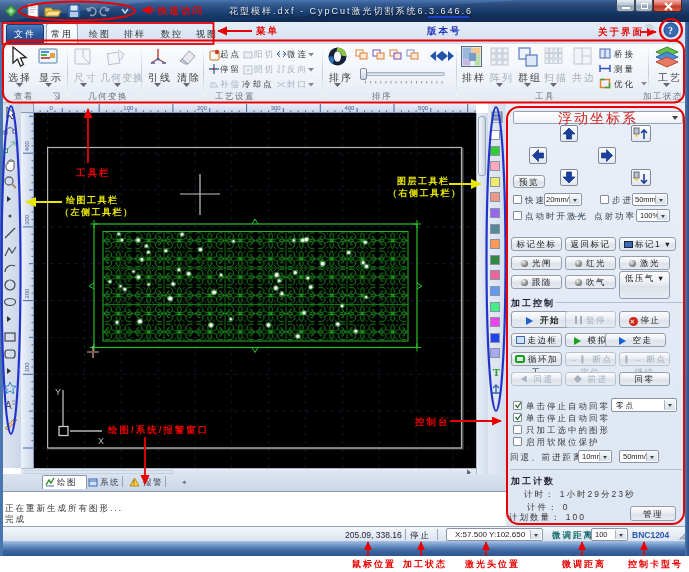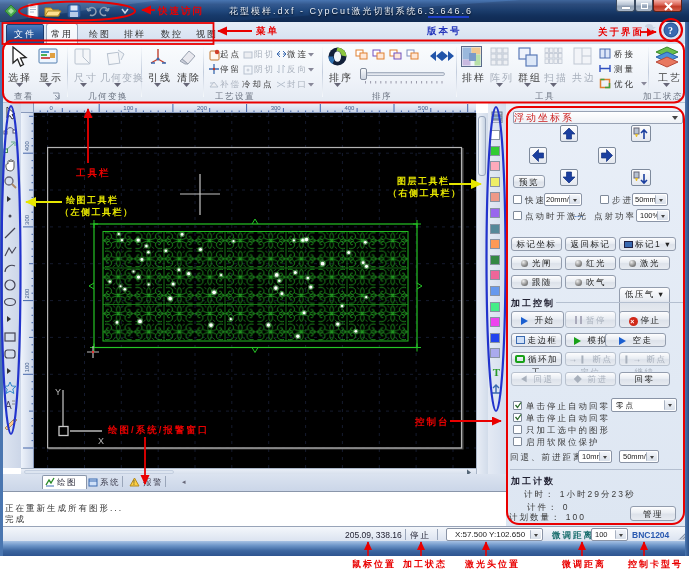--- a/index.html
+++ b/index.html
@@ -690,21 +690,21 @@
     <div class="abs" style="left:490px;top:301.6px;width:10px;height:10px;background:#44ee88;border:1px solid #8a94a4"></div>
     <div class="abs" style="left:490px;top:317.20000000000005px;width:10px;height:10px;background:#ee44ee;border:1px solid #8a94a4"></div>
     <div class="abs" style="left:490px;top:332.80000000000007px;width:10px;height:10px;background:#2244ee;border:1px solid #8a94a4"></div>
     <div class="abs" style="left:490px;top:348.4000000000001px;width:10px;height:10px;background:#aaaaee;border:1px solid #8a94a4"></div>
     <div class="abs" style="left:491px;top:366px;width:11px;height:12px;color:#2a9a2a;font-weight:bold;font-size:11px;text-align:center;font-family:Liberation Serif">T</div>
     <svg class="abs" style="left:490px;top:384px" width="12" height="13">
       <path d="M6,1 V9 M1,9 H11 M3,4 L6,1 L9,4" stroke="#3a6ab0" stroke-width="1.4" fill="none"></path>
     </svg>
 <div class="abs" style="left:506px;top:103px;width:180px;height:423px;background:linear-gradient(180deg,#e9eff8,#dde6f2)">
       <div class="abs" style="left:7px;top:8px;width:170px;height:13px;background:linear-gradient(180deg,#fff,#eef1f6);border:1px solid #98a2b4;border-radius:2px">
-        <div style="text-align:left;font-size:10px;color:#cc2222;letter-spacing:2px;line-height:12px">浮动坐标系</div>
+        <div style="text-align:center;font-size:14px;color:#cc2222;letter-spacing:2px;line-height:12px">浮动坐标系</div>
         <div class="abs" style="right:4px;top:4px;border:3px solid transparent;border-top:4px solid #444"></div>
       </div>
       <div class="abs" style="left:54px;top:22px;width:18px;height:17px;background:linear-gradient(180deg,#fdfdfe,#e4e8ef);border:1px solid #7e8a9c;border-radius:2px">
         <svg width="16" height="15" style="position:absolute;left:0px;top:0px">
           <g transform="rotate(0 8 7.5)">
             <path d="M8,2 L14,8 L10.5,8 L10.5,13 L5.5,13 L5.5,8 L2,8 z" fill="#1b3f9f" stroke="#12307f" stroke-width="0.7"></path>
           </g>
         </svg>
       </div>
       <div class="abs" style="left:23px;top:44px;width:18px;height:17px;background:linear-gradient(180deg,#fdfdfe,#e4e8ef);border:1px solid #7e8a9c;border-radius:2px">
@@ -755,24 +755,24 @@
       <div class="abs t9 cjk" style="left:88px;top:108px;font-size:8.5px">点射功率：</div>
       <div class="combo" style="left:130px;top:106px;width:34px;height:13px"><span style="margin-left:3px;line-height:12px">100%</span><div class="da"></div></div>
       <div class="btn" style="left:5px;top:134px;width:51px;height:14px;line-height:13px">标记坐标</div>
       <div class="btn" style="left:59px;top:134px;width:51px;height:14px;line-height:13px">返回标记</div>
       <div class="btn" style="left:113px;top:134px;width:57px;height:14px;line-height:13px"><span style="display:inline-block;width:9px;height:7px;background:#3a6ab0;border:1px solid #224;vertical-align:-1px;margin-right:2px"></span>标记1 ▾</div>
       <div class="btn" style="left:5px;top:153px;width:51px;height:14px;line-height:13px"><span style="display:inline-block;width:7px;height:7px;border-radius:50%;background:radial-gradient(circle at 35% 30%,#eee,#888 60%,#555);margin-right:4px;vertical-align:-1px"></span>光闸</div>
       <div class="btn" style="left:59px;top:153px;width:51px;height:14px;line-height:13px"><span style="display:inline-block;width:7px;height:7px;border-radius:50%;background:radial-gradient(circle at 35% 30%,#eee,#888 60%,#555);margin-right:4px;vertical-align:-1px"></span>红光</div>
       <div class="btn" style="left:113px;top:153px;width:51px;height:14px;line-height:13px"><span style="display:inline-block;width:7px;height:7px;border-radius:50%;background:radial-gradient(circle at 35% 30%,#eee,#888 60%,#555);margin-right:4px;vertical-align:-1px"></span>激光</div>
       <div class="btn" style="left:5px;top:172px;width:51px;height:14px;line-height:13px"><span style="display:inline-block;width:7px;height:7px;border-radius:50%;background:radial-gradient(circle at 35% 30%,#eee,#888 60%,#555);margin-right:4px;vertical-align:-1px"></span>跟随</div>
       <div class="btn" style="left:59px;top:172px;width:51px;height:14px;line-height:13px"><span style="display:inline-block;width:7px;height:7px;border-radius:50%;background:radial-gradient(circle at 35% 30%,#eee,#888 60%,#555);margin-right:4px;vertical-align:-1px"></span>吹气</div>
-      <div class="btn" style="left:113px;top:184px;width:51px;height:28px;line-height:13px">低压气 ▾</div>
+      <div class="btn" style="left:113px;top:168px;width:51px;height:28px;line-height:13px">低压气 ▾</div>
       <div class="abs" style="left:5px;top:194px;font-size:9px;color:#223;letter-spacing:2px;font-weight:bold">加工控制</div>
       <div class="abs" style="left:50px;top:199px;width:128px;height:1px;background:#b4bfd0"></div>
-      <div class="btn" style="left:5px;top:208px;width:53px;height:17px;line-height:16px;font-weight:normal"><span style="display:inline-block;width:0;height:0;border:4px solid transparent;border-left:7px solid #1b5fd0;margin-right:3px;vertical-align:-2px"></span>开始</div>
+      <div class="btn" style="left:5px;top:208px;width:64px;height:17px;line-height:16px;font-weight:bold"><span style="display:inline-block;width:0;height:0;border:4px solid transparent;border-left:7px solid #1b5fd0;margin-right:3px;vertical-align:-2px"></span>开始</div>
       <div class="btn gr" style="left:59px;top:208px;width:51px;height:17px;line-height:16px"><span style="display:inline-block;width:7px;height:8px;border-left:2.5px solid #aab;border-right:2.5px solid #aab;margin-right:4px;vertical-align:-1px"></span>暂停</div>
       <div class="btn" style="left:113px;top:208px;width:51px;height:17px;line-height:16px"><span style="display:inline-block;width:9px;height:9px;border-radius:50%;background:#d02818;color:#fff;font-size:7px;line-height:9px;font-weight:bold;margin-right:3px;vertical-align:-1px">×</span>停止</div>
       <div class="btn" style="left:5px;top:230px;width:51px;height:14px;line-height:13px"><span style="display:inline-block;width:9px;height:8px;border:1.5px solid #3a6ab0;background:#cfe0f8;margin-right:3px;vertical-align:-1px"></span>走边框</div>
       <div class="btn" style="left:59px;top:230px;width:51px;height:14px;line-height:13px"><span style="display:inline-block;width:0;height:0;border:4px solid transparent;border-left:7px solid #18a018;margin-right:3px;vertical-align:-2px"></span>模拟</div>
       <div class="btn" style="left:99px;top:230px;width:61px;height:14px;line-height:13px"><span style="display:inline-block;width:0;height:0;border:4px solid transparent;border-left:7px solid #1b5fd0;margin-right:3px;vertical-align:-2px"></span>空走</div>
       <div class="btn" style="left:5px;top:249px;width:51px;height:14px;line-height:13px"><span style="display:inline-block;width:10px;height:8px;border:2px solid #18a018;border-radius:2px;margin-right:3px;vertical-align:-1px;position:relative"></span>循环加工</div>
       <div class="btn gr" style="left:59px;top:249px;width:51px;height:14px;line-height:13px">→▎ 断点定位</div>
       <div class="btn gr" style="left:113px;top:249px;width:51px;height:14px;line-height:13px">▎→ 断点继续</div>
       <div class="btn gr" style="left:5px;top:269px;width:51px;height:14px;line-height:13px">◀ 回退</div>
       <div class="btn gr" style="left:59px;top:269px;width:51px;height:14px;line-height:13px">◆ 前进</div>

